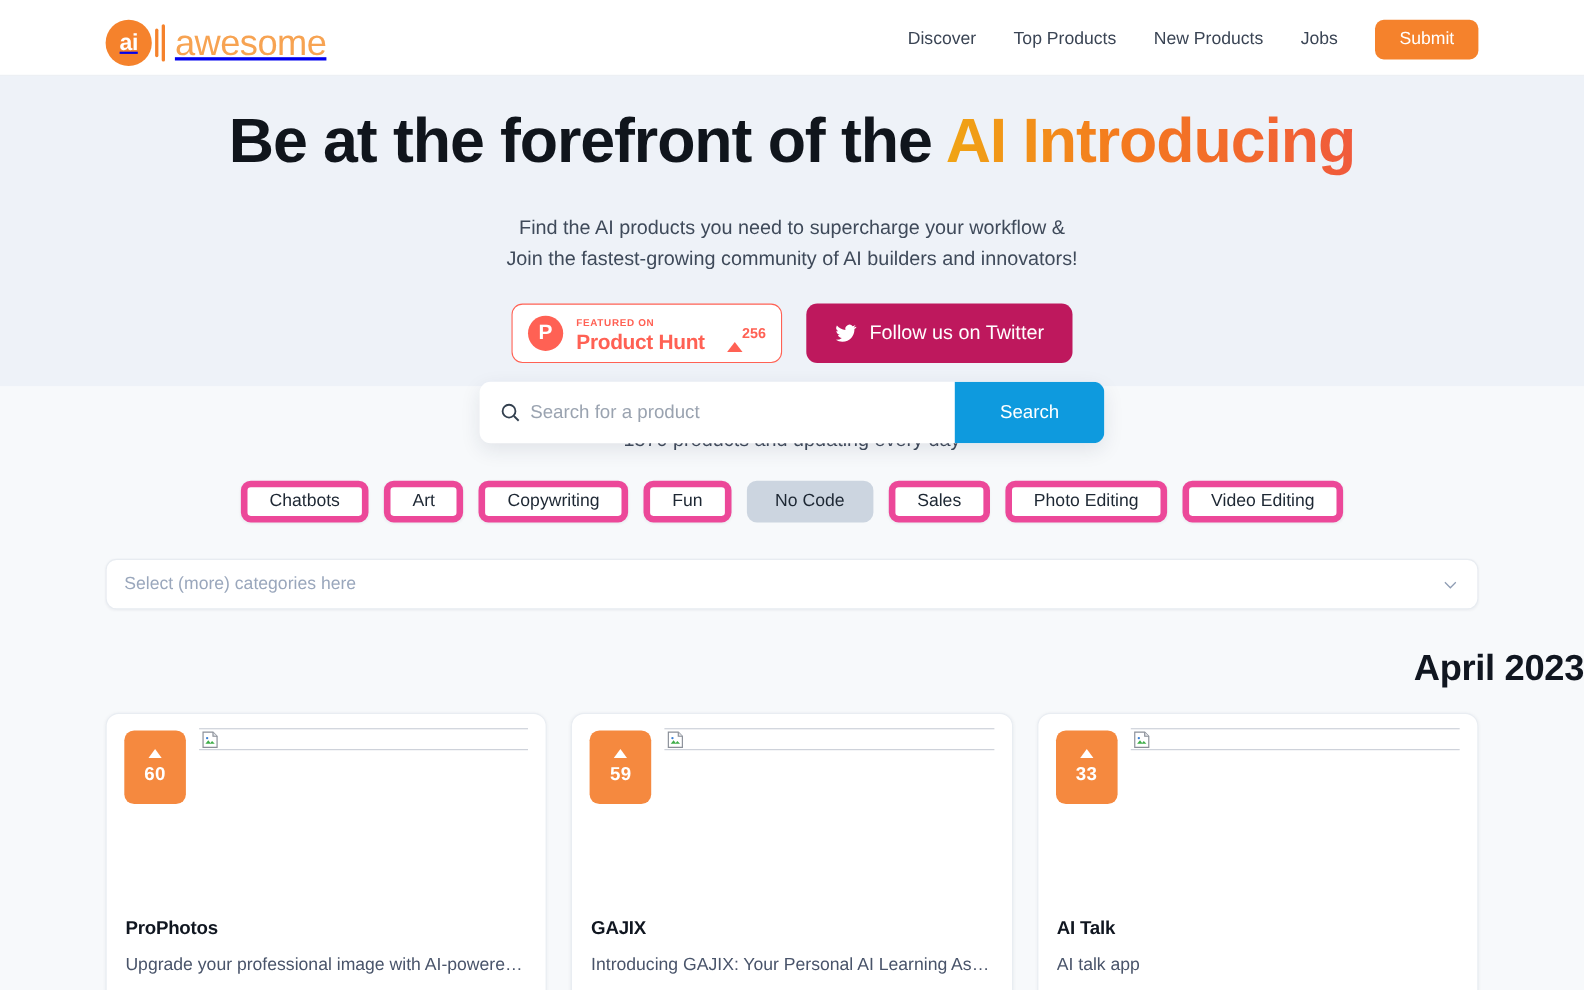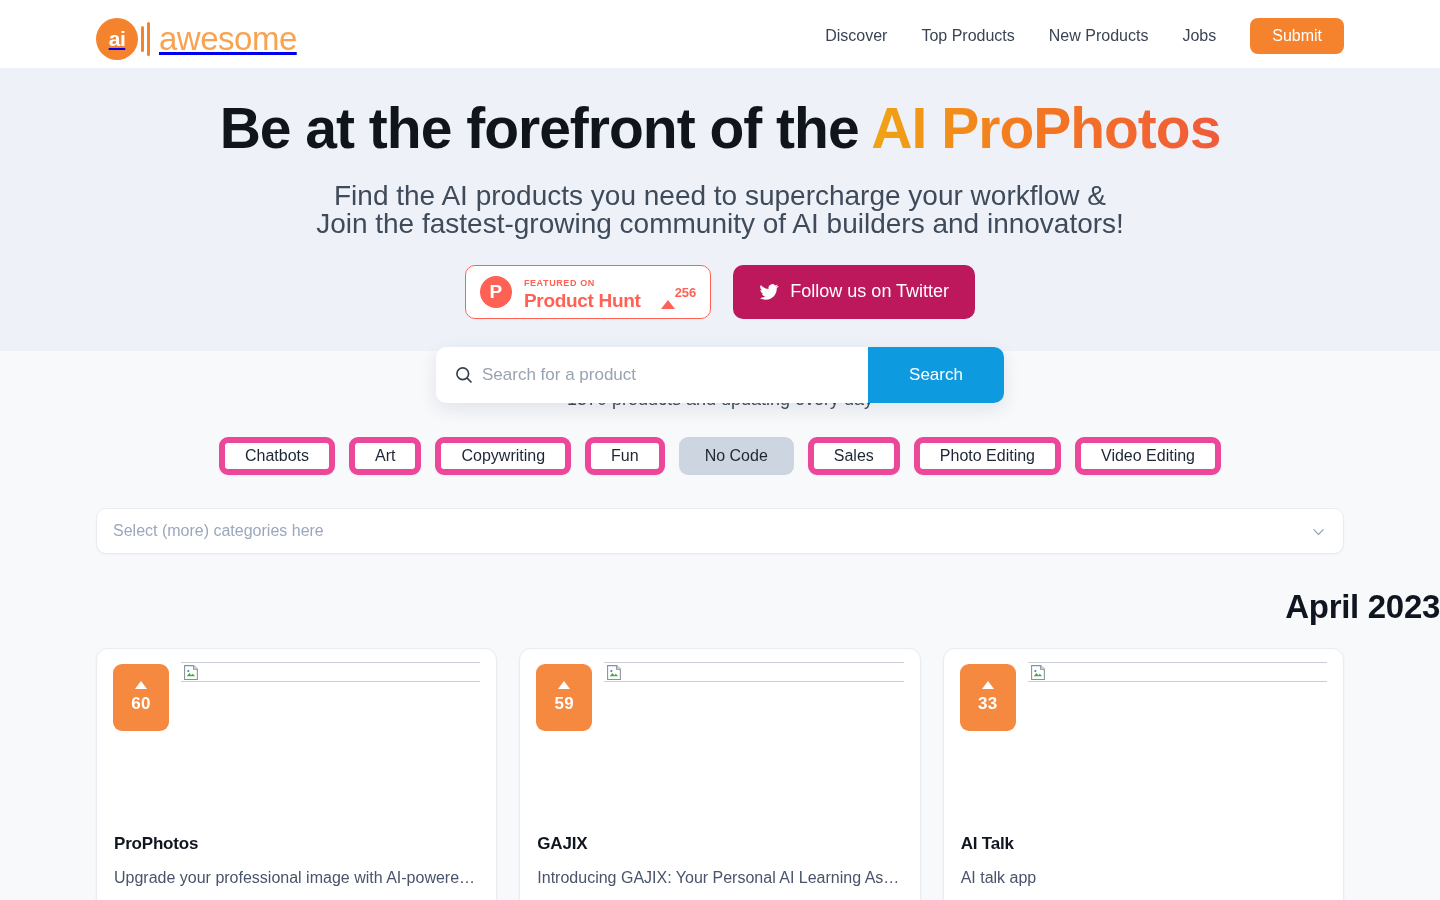--- a/index.html
+++ b/index.html
@@ -55,22 +55,22 @@
   .hero h1 {
     font-size: 57px; line-height: 1.15; font-weight: 700;
     color: #10151c; letter-spacing: -1px;
   }
   .hero h1 .grad {
     background: linear-gradient(90deg, #f0a415 0%, #f4781f 45%, #f05a3c 100%);
     -webkit-background-clip: text; background-clip: text;
     -webkit-text-fill-color: transparent; color: #f4781f;
   }
   .hero p {
-    margin-top: 20px;
-    font-size: 28px; line-height: 28px; color: #3f4a5a; font-weight: 400;
+    margin-top: 31px;
+    font-size: 18px; line-height: 28px; color: #3f4a5a; font-weight: 400;
   }
   .hero-buttons {
     margin-top: 27px;
     display: flex; justify-content: center; align-items: center; gap: 22px;
   }
 
   .ph-badge {
     display: flex; align-items: center; gap: 12px;
     border: 1.5px solid #ff6154;
     background: #fff;
@@ -253,21 +253,21 @@
     <a class="nav-link" href="#">Discover</a>
     <a class="nav-link" href="#">Top Products</a>
     <a class="nav-link" href="#">New Products</a>
     <a class="nav-link" href="#">Jobs</a>
     <button class="submit-btn">Submit</button>
   </nav>
 </div>
 
 <section class="hero">
   <h1>
-    <span>Be at the forefront of the </span><span class="grad">AI ProPhotos</span>
+    <span>Be at the forefront of the </span><span class="grad">AI Introducing</span>
   </h1>
   <p>
     <span>Find the AI products you need to supercharge your workflow &amp;</span><br>
     <span>Join the fastest-growing community of AI builders and innovators!</span>
   </p>
 
   <div class="hero-buttons">
     <a class="ph-badge" href="#">
       <span class="ph-logo">
         <span>P</span>

